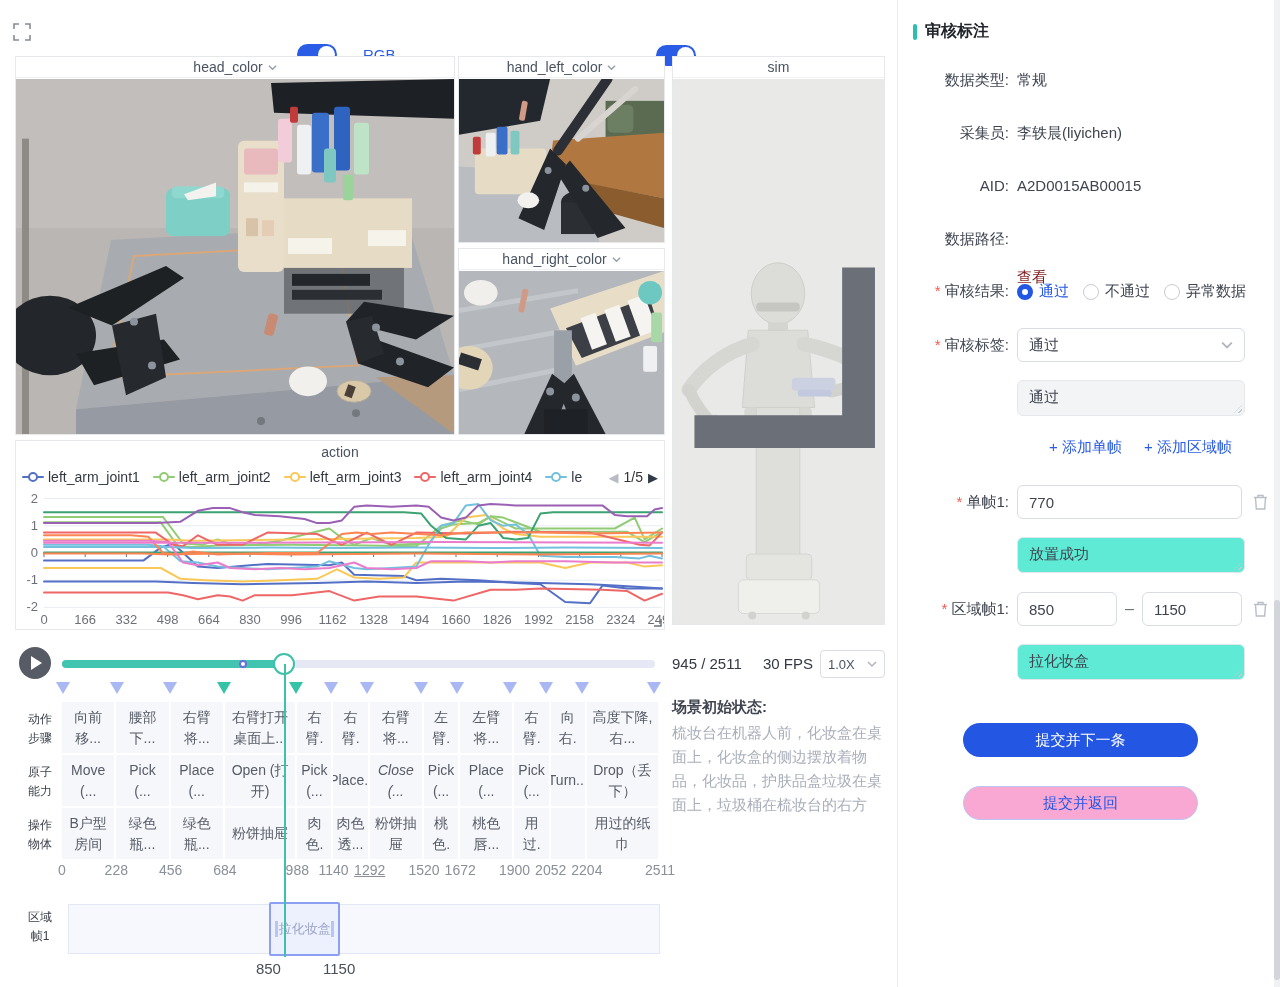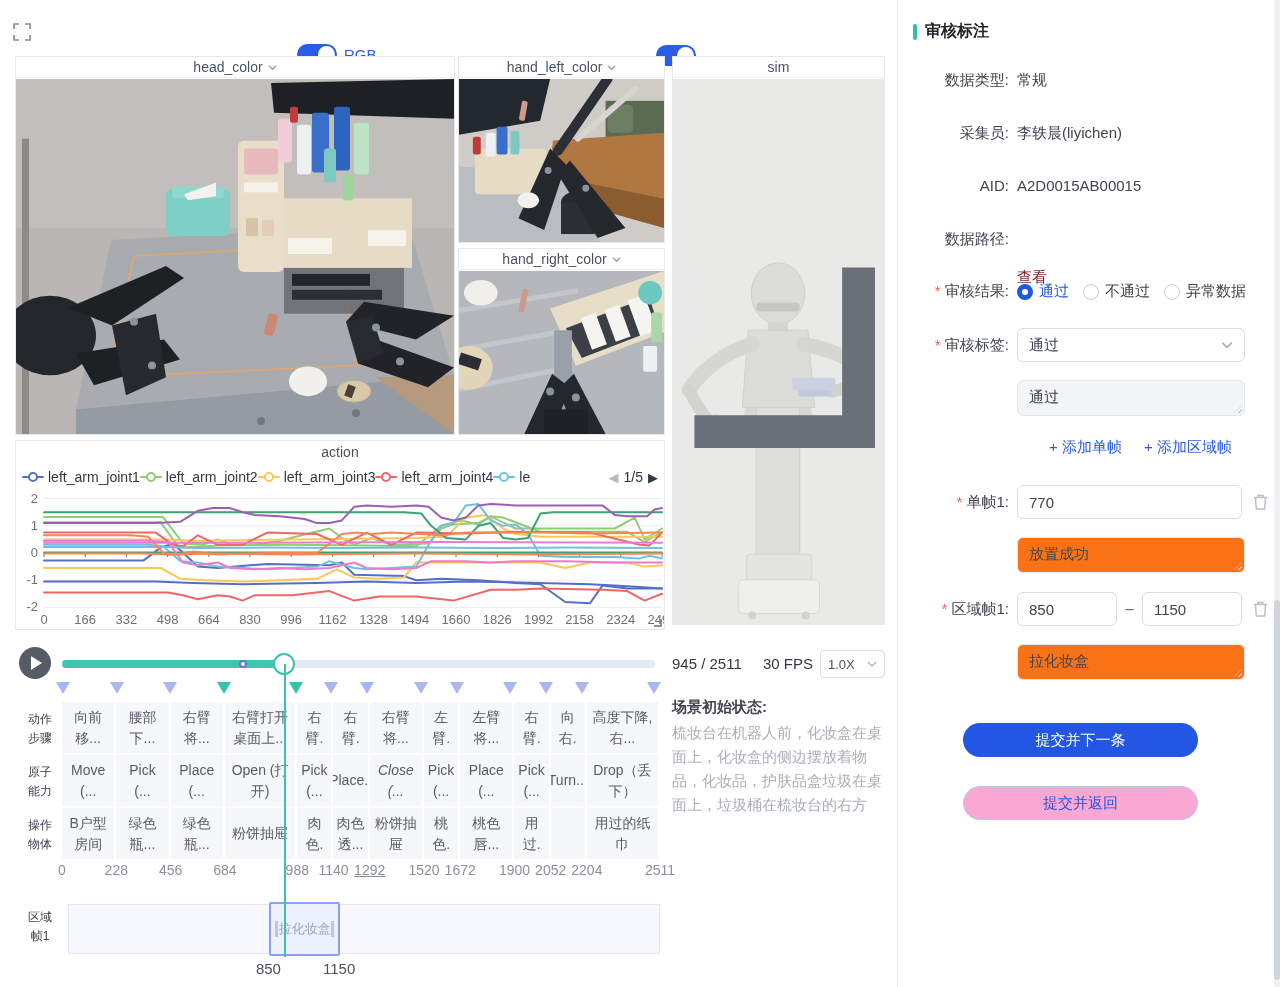--- a/index.html
+++ b/index.html
@@ -6,35 +6,35 @@
   html,body { width:1280px; height:987px; overflow:hidden; background:#fff;
     font-family:"Liberation Sans","DejaVu Sans",sans-serif; color:#3f4450; }
   #app { position:relative; width:1280px; height:987px; background:#fff; }
 
   
   .expand-btn { position:absolute; left:13px; top:23px; width:18px; height:18px; cursor:pointer; }
   .toggle-group { position:absolute; top:24px; display:flex; align-items:center; gap:7px; font-size:15px; }
   .switch { width:40px; height:21px; border-radius:11px; background:#2b5ce6; position:relative; cursor:pointer; }
   .switch .knob { position:absolute; right:2px; top:2px; width:17px; height:17px; border-radius:50%; background:#fff; }
   .lbl-dark { color:#15803d;margin-top:43px; }
-  .lbl-blue { color:#2b5ce6; }
+  .lbl-blue { color:#2b5ce6;margin-left:19px; }
 
   
   .panel { position:absolute; background:#fff; border:1px solid #e7e8ec; }
   .panel-header { height:21px; display:flex; align-items:center; justify-content:center; gap:5px;
     font-size:14px; color:#4a5360; border-bottom:1px solid #f0f1f4; background:#fff; }
   .panel-header .chev { width:9px; height:9px; }
   .panel-body { position:absolute; left:0; right:0; top:22px; bottom:0; overflow:hidden; }
   .panel-body svg { display:block; width:100%; height:100%; }
   .resize-corner { position:absolute; right:2px; bottom:2px; width:9px; height:9px; }
 
   
   #action-panel { left:15px; top:440px; width:650px; height:190px; }
   .action-title { height:22px; text-align:center; font-size:14px; color:#4a5360; padding-top:3px; }
-  #legend-row { position:absolute; left:6px; right:4px; top:24px; height:24px; display:flex; align-items:center; gap:0; overflow:hidden; }
+  #legend-row { position:absolute; left:6px; right:4px; top:24px; height:24px; display:flex; align-items:center; gap:13px; overflow:hidden; }
   .legend-item { display:flex; align-items:center; gap:4px; font-size:14px; color:#333740; cursor:pointer; white-space:nowrap; }
   .lg-mark { position:relative; width:22px; height:10px; }
   .lg-mark .ln { position:absolute; left:0; right:0; top:4px; height:2px; border-radius:1px; }
   .lg-mark .ring { position:absolute; left:6px; top:0; width:10px; height:10px; border-radius:50%; background:#fff; border:2px solid; }
   #legend-pager { position:absolute; right:6px; top:24px; height:24px; display:flex; align-items:center; gap:5px; font-size:14px; color:#333; }
   #legend-pager .pg-prev { color:#b7bcc4; cursor:pointer; font-size:13px; }
   #legend-pager .pg-next { color:#2e3a47; cursor:pointer; font-size:13px; }
 
   
   #play-btn { position:absolute; left:19px; top:647px; width:32px; height:32px; border-radius:50%;
@@ -90,21 +90,21 @@
   .rp-value { margin-left:8px; font-size:15px; color:#3f4450; padding-top:8px; }
   .rp-link { color:#7f1d1d; cursor:pointer;margin-top:38px; }
   .radio-group { display:flex; align-items:center; gap:14px; margin-left:8px; padding-top:6px; }
   .radio { display:flex; align-items:center; gap:6px; font-size:15px; cursor:pointer; color:#3f4450; }
   .radio .dot { width:16px; height:16px; border-radius:50%; background:#fff; border:1px solid #c9ccd4; flex:none; }
   .radio.sel .dot { border:5px solid #2456e4; }
   .radio.sel { color:#2456e4; }
   .rp-select { margin-left:8px; width:228px; height:34px; border:1px solid #d9dce3; border-radius:6px; background:#fff;
     display:flex; align-items:center; justify-content:space-between; padding:0 11px; font-size:15px; cursor:pointer; }
   .rp-textarea { position:relative; margin-left:8px; width:228px; height:36px; border:1px solid #e2e5ea; border-radius:6px;
-    background:#f97316; font-size:15px; padding:7px 11px; overflow:hidden; }
+    background:#5eead4; font-size:15px; padding:7px 11px; overflow:hidden; }
   .rp-textarea.gray { background:#f3f4f6; border-color:#e6e8ed; }
   .rp-textarea:after { content:""; position:absolute; right:2px; bottom:2px; width:8px; height:8px;
     background:repeating-linear-gradient(-45deg, transparent 0 2px, #c4c8d0 2px 3.4px);
     clip-path:polygon(100% 0, 100% 100%, 0 100%); }
   .rp-input { margin-left:8px; width:228px; height:34px; border:1px solid #d9dce3; border-radius:6px; background:#fff;
     font-size:15px; display:flex; align-items:center; padding:0 11px; }
   .rp-input.small { width:100px; margin-left:0; }
   .trash { width:17px; height:18px; margin-left:10px; margin-top:8px; cursor:pointer; flex:none; }
   #add-links { position:absolute; left:0; top:438px; width:356px; text-align:right; padding-right:22px; font-size:15px; color:#2b5ce6; }
   #add-links span { cursor:pointer; }

